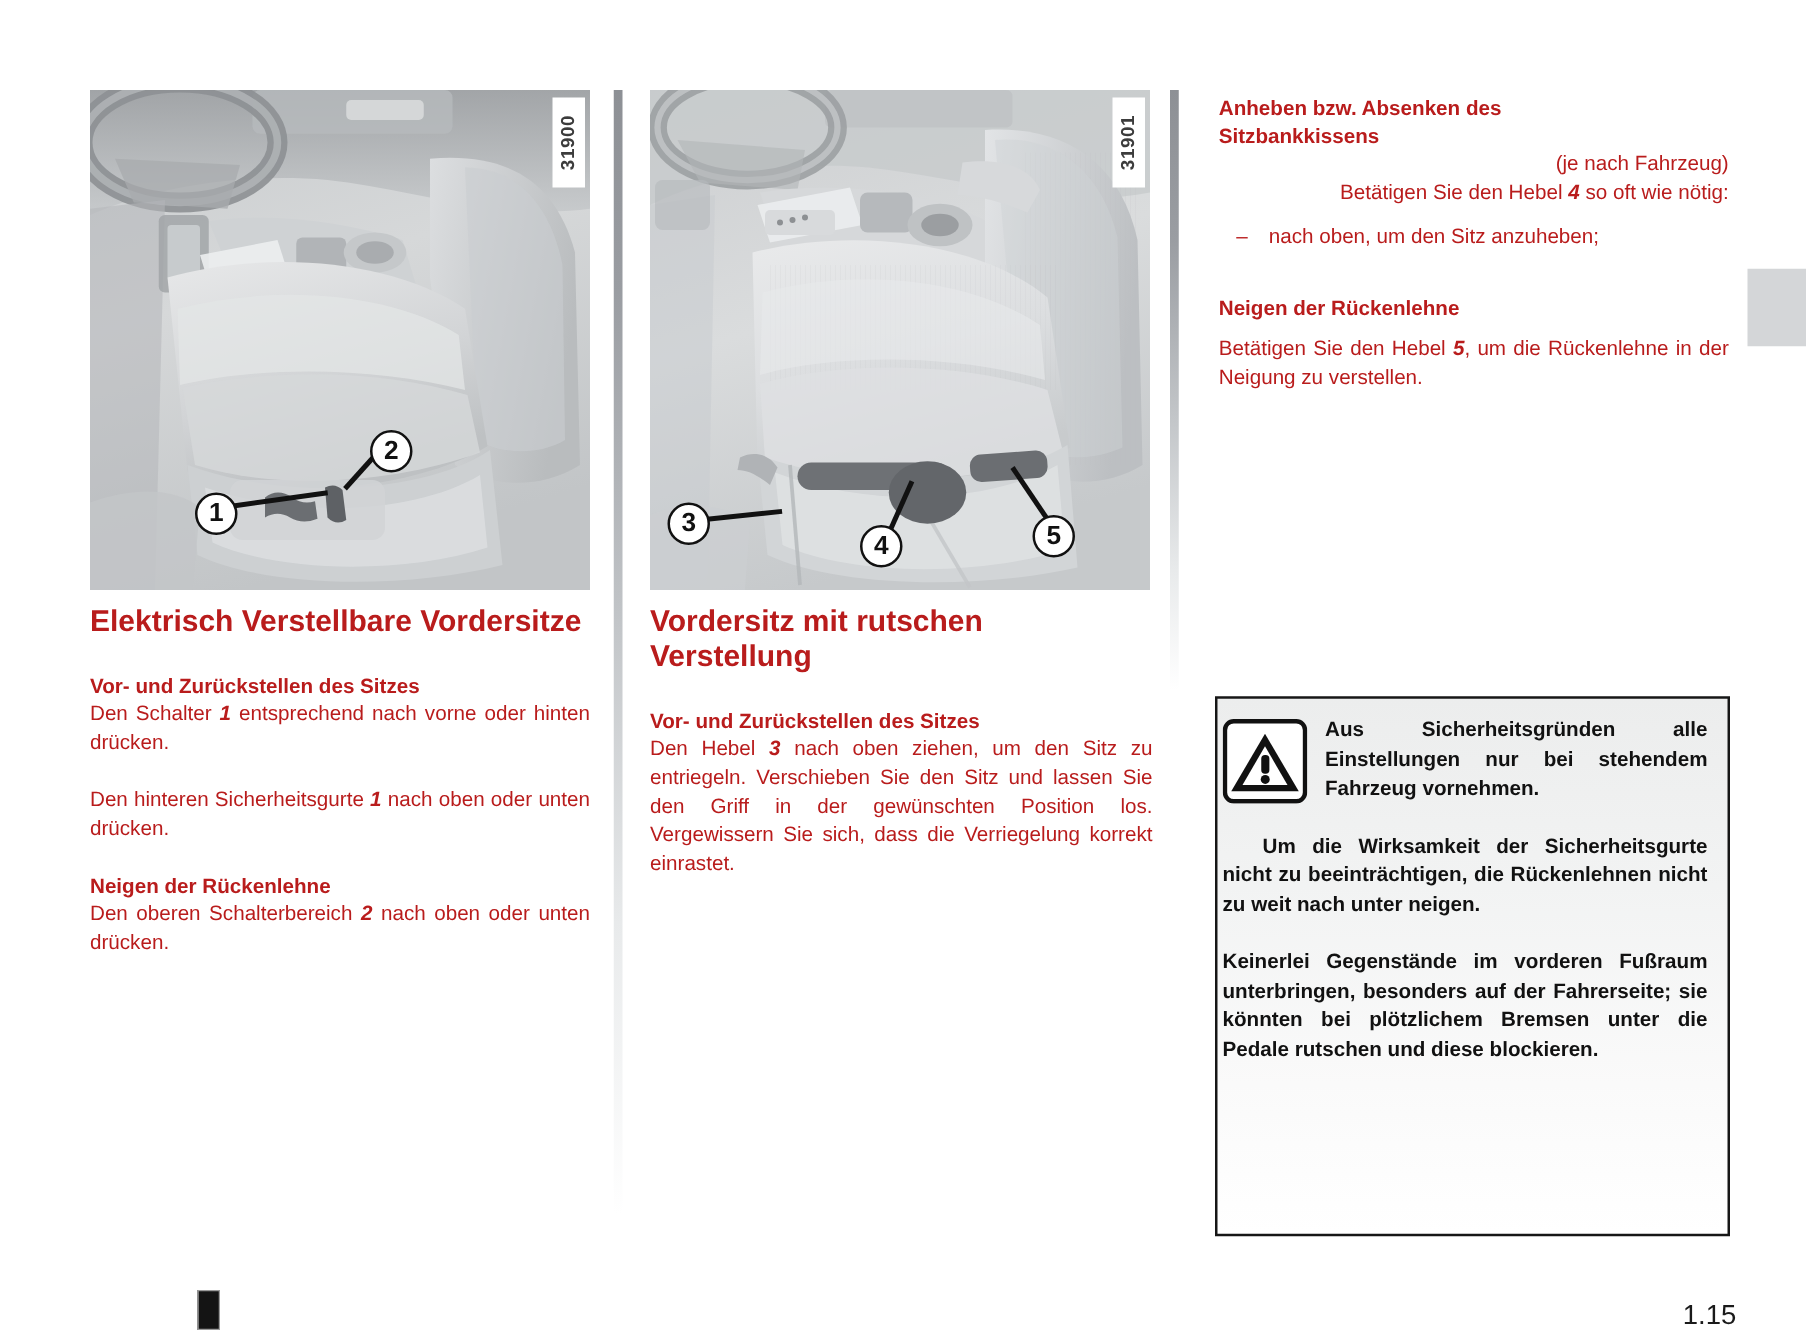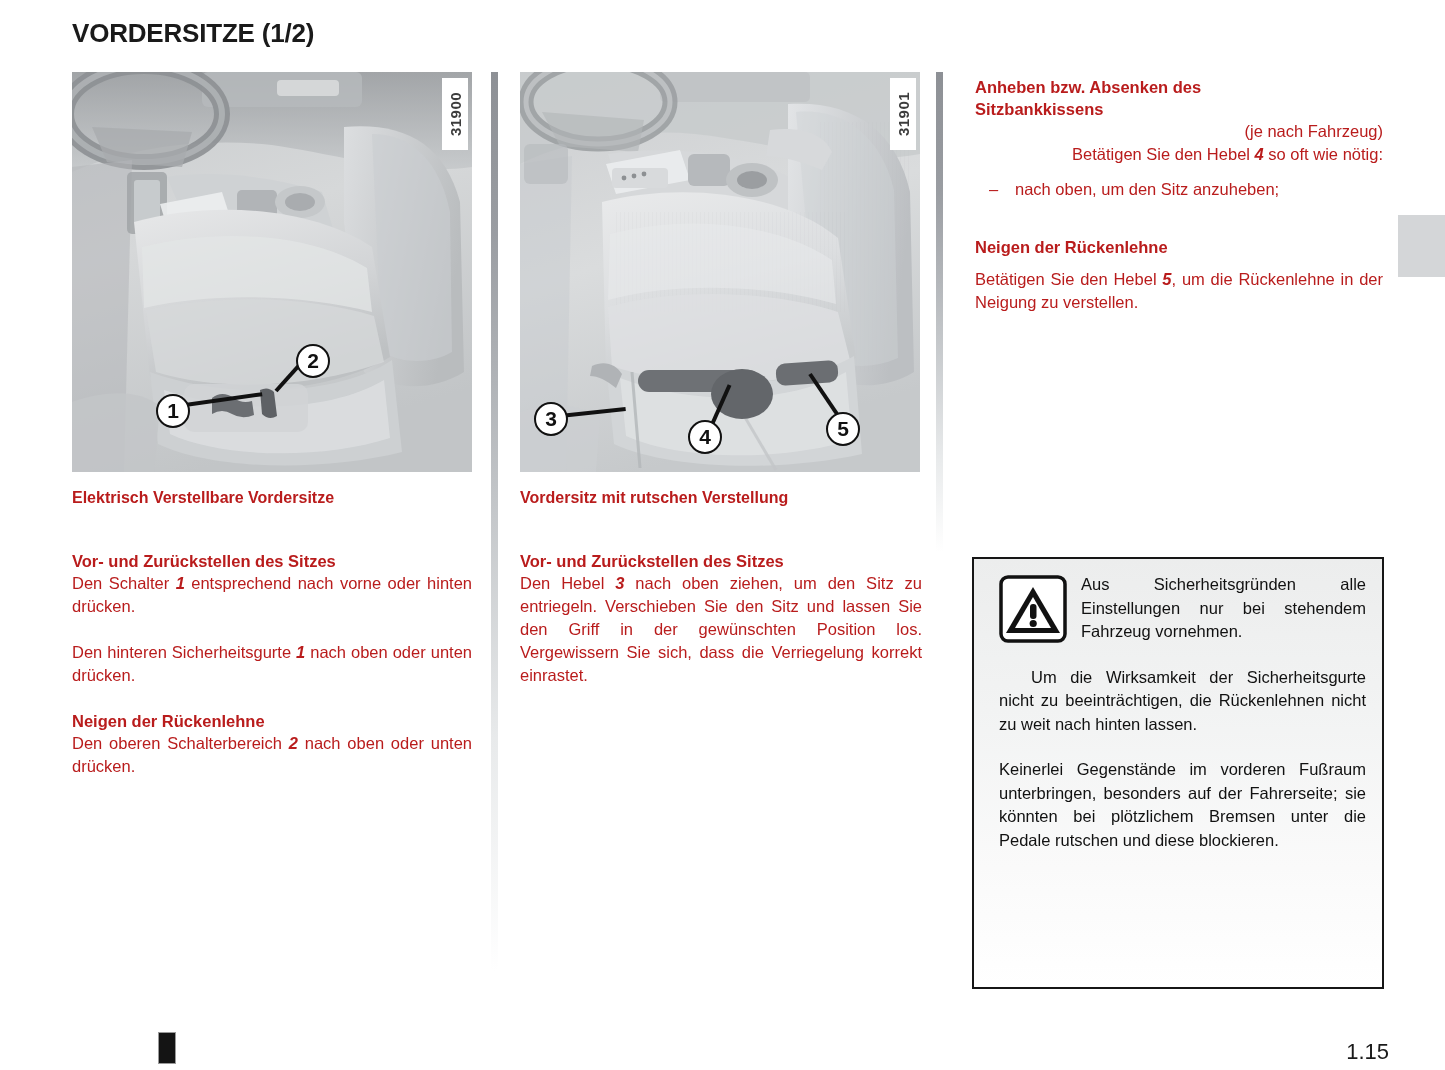--- a/index.html
+++ b/index.html
@@ -140,24 +140,24 @@
     position: absolute;
     font-size: 16.5px;
     line-height: 23px;
     color: #b91c1c;
   }
   .col.c1 { left: 72px;  top: 484px; width: 400px; }
   .col.c2 { left: 520px; top: 484px; width: 402px; }
   .col.c3 { left: 975px; top: 76px;  width: 408px; }
 
   h2.sec {
-    font-size: 16px;
+    font-size: 24px;
     font-weight: bold;
     line-height: 28px;
-    margin: 0 0 38px 0;
+    margin: 0 0 26px 0;
   }
   h3.sub {
     font-size: 16.5px;
     font-weight: bold;
     line-height: 22px;
     margin: 0;
   }
   p.body {
     margin: 0;
     text-align: justify;
@@ -189,21 +189,22 @@
   
   .warn-box {
     position: absolute;
     left: 972px;
     top: 557px;
     width: 412px;
     height: 432px;
     box-sizing: border-box;
     border: 2px solid #161616;
     background: linear-gradient(to bottom, #eceded 0%, #f2f3f3 35%, #fafafa 72%, #ffffff 100%);
-    padding: 14px 16px 0 25px;
+    padding: 14px 16px 0 4px;
+    font-weight: bold;
   }
   .warn-icon {
     float: left;
     width: 68px;
     height: 68px;
     margin: 2px 14px 2px 0;
   }
   .warn-box p {
     margin: 0;
     font-size: 16.5px;
@@ -212,21 +213,20 @@
     color: #111111;
   }
   .warn-box p.indent { text-indent: 32px; }
   .warn-gap { height: 22px; }
 </style>
 </head>
 <body>
 
 <div class="page">
 
-  <div class="page-title">VORDERSITZE (1/2)</div>
 
   <div class="col-sep s1"></div>
   <div class="col-sep s2"></div>
 
   <div class="edge-tab"></div>
 
   <div class="figure fig1">
     <svg class="photo-svg" viewBox="0 0 400 400" preserveAspectRatio="none">
       <defs>
         <linearGradient id="f1bg" x1="0" y1="0" x2="0.3" y2="1">
@@ -427,21 +427,21 @@
   <div class="warn-box">
     <svg class="warn-icon" viewBox="0 0 68 68">
       <rect x="2" y="2" width="64" height="64" rx="7" fill="#ffffff" stroke="#111111" stroke-width="3.5"></rect>
       <path d="M34 12 L61 58 H7 Z" fill="#111111"></path>
       <path d="M34 22 L52 53 H16 Z" fill="#ffffff"></path>
       <rect x="31" y="29" width="6.5" height="15" rx="3" fill="#111111"></rect>
       <circle cx="34.2" cy="48.5" r="3.6" fill="#111111"></circle>
     </svg>
     <p>Aus Sicherheitsgründen alle Einstellungen nur bei stehendem Fahrzeug vornehmen.</p>
     <div class="warn-gap"></div>
-    <p class="indent">Um die Wirksamkeit der Sicherheitsgurte nicht zu beeinträchtigen, die Rückenlehnen nicht zu weit nach hinten lassen.</p>
+    <p class="indent">Um die Wirksamkeit der Sicherheitsgurte nicht zu beeinträchtigen, die Rückenlehnen nicht zu weit nach unter neigen.</p>
     <div class="warn-gap"></div>
     <p>Keinerlei Gegenstände im vorderen Fußraum unterbringen, besonders auf der Fahrerseite; sie könnten bei plötzlichem Bremsen unter die Pedale rutschen und diese blockieren.</p>
   </div>
 
   <div class="bottom-marker"></div>
   <div class="page-number">1.15</div>
 
 </div>
 
 </body></html>

